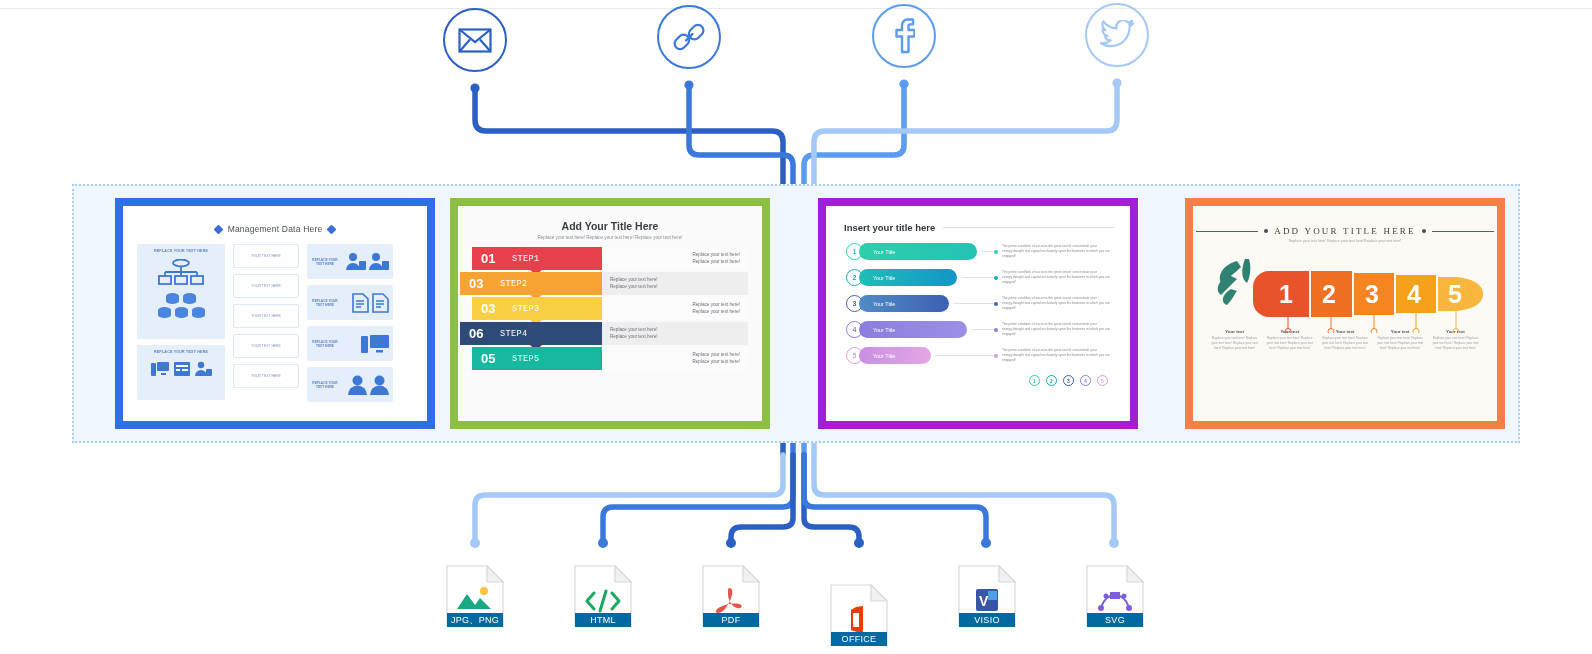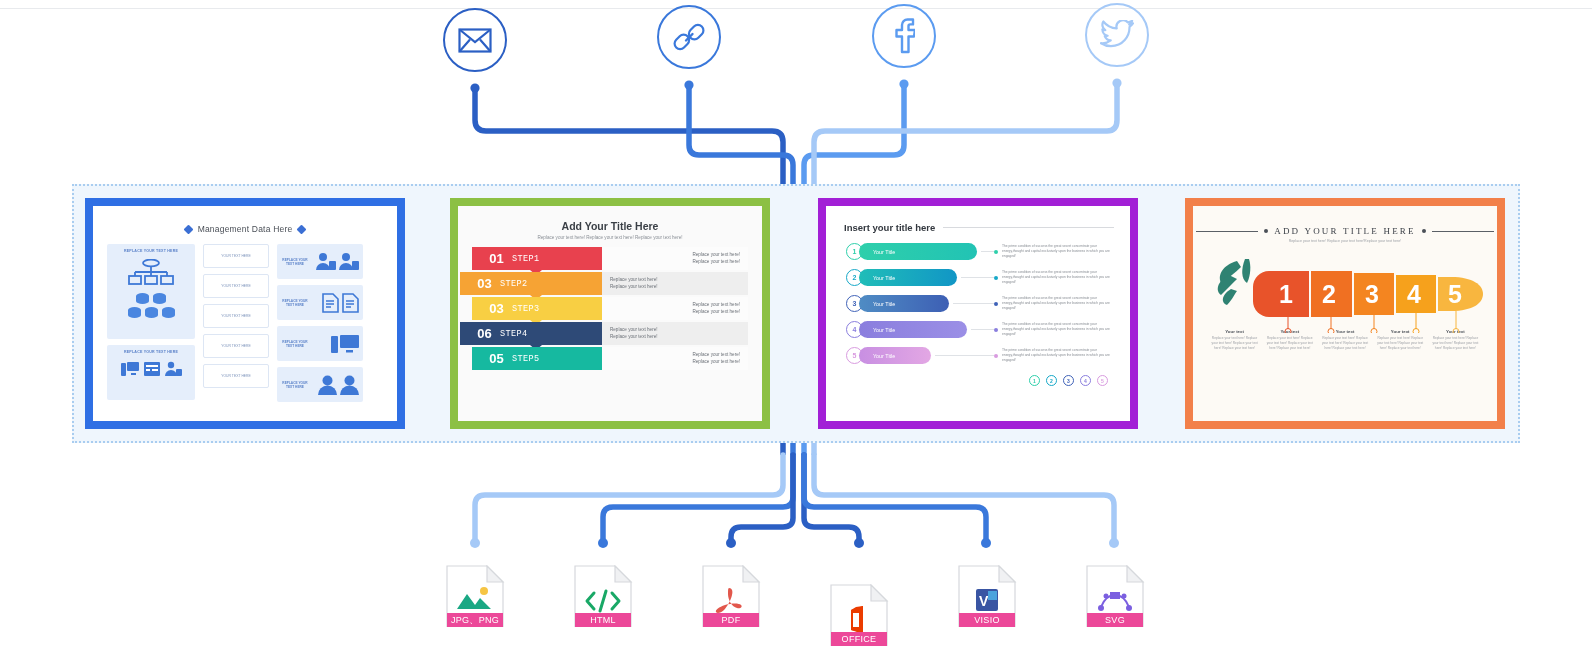--- a/index.html
+++ b/index.html
@@ -32,21 +32,21 @@
     border:2px dotted #a9cdf0;
   }
 
   
   .card { position:absolute; top:198px; width:320px; height:231px; }
   .card .frame { width:100%; height:100%; padding:8px; }
   .card .inner { width:100%; height:100%; background:#ffffff; overflow:hidden; position:relative; }
 
   
   #card1 { left:85px; }
-  #card1 .frame { background:#2f6fe4; }
+  #card1 .frame { background:#2f6fe4;margin-left:30px; }
   .c1-title { text-align:center; font-size:8.5px; color:#4a4f57; padding-top:18px; letter-spacing:.2px; }
   .c1-title .dia { display:inline-block; width:7px; height:7px; background:#3b6fd4;
      transform:rotate(45deg); border-radius:1px; vertical-align:middle; margin:0 6px; }
   .c1-body { display:flex; gap:8px; padding:10px 14px 0 14px; }
   .c1-col { display:flex; flex-direction:column; gap:6px; }
   .c1-left { width:88px; }
   .c1-mid { width:66px; }
   .c1-right { width:86px; }
   .c1-blk { background:#e5eefb; border-radius:2px; padding:5px 4px; }
   .c1-lbl { font-size:3.6px; color:#5b82c9; text-align:center; letter-spacing:.2px; font-weight:bold; }
@@ -60,21 +60,21 @@
   .cyl { width:13px; height:11px; background:#4a86e0; border-radius:50%/28%; }
 
   
   #card2 { left:450px; }
   #card2 .frame { background:#8cc044; }
   .c2-title { text-align:center; font-size:10.5px; font-weight:bold; color:#3a3f46; padding-top:14px;}
   .c2-sub { text-align:center; font-size:4.6px; color:#8a8f96; padding-top:3px; }
   .c2-rows { padding:7px 14px 0 14px; }
   .c2-row { display:flex; align-items:stretch; height:23px; margin-bottom:2px; position:relative; }
   .c2-chip { width:130px; display:flex; align-items:center; color:#fff; position:relative; }
-  .c2-num { font-size:13px; font-weight:bold; padding-left:9px; width:40px;text-align:center; }
+  .c2-num { font-size:13px; font-weight:bold; padding-left:9px; width:40px; }
   .c2-step { font-size:8.5px; letter-spacing:.4px;font-family:Liberation Mono, monospace; }
   .c2-arrow { position:absolute; left:58px; bottom:-5px; width:0; height:0;
      border-left:6px solid transparent; border-right:6px solid transparent; }
   .c2-desc { flex:1; display:flex; flex-direction:column; justify-content:center;
              font-size:4.6px; color:#6b7077; line-height:1.45; padding:0 8px; }
   .c2-row.alt .c2-desc { background:#eeeeee; align-items:flex-start; }
   .c2-row:not(.alt) .c2-desc { background:#fcfcfc; align-items:flex-end; }
 
   
   #card3 { left:818px; }
@@ -107,21 +107,21 @@
   .c4-carrot { position:relative; height:80px; margin-top:6px; }
   .c4-cols { display:flex; padding:0 14px; gap:0; }
   .c4-col { flex:1; text-align:center; }
   .c4-ct { font-size:4.4px; font-weight:bold; color:#4a4f57; }
   .c4-cb { font-size:3.2px; color:#9b9fa5; line-height:1.5; padding:2px 4px 0 4px; }
 
   
   .file { position:absolute; width:60px; }
   .file .sheet { position:relative; width:60px; height:62px; }
   .file .lbl {
-    position:absolute; left:2px; bottom:0; width:56px; height:14px; background:#ec4899;
+    position:absolute; left:2px; bottom:0; width:56px; height:14px; background:#0369a1;
     color:#fff; font-size:9px; display:flex; align-items:center; justify-content:center;
     letter-spacing:.3px;
   }
 </style>
 </head>
 <body>
 
 <div id="stage">
 
   <div class="topline"></div>

